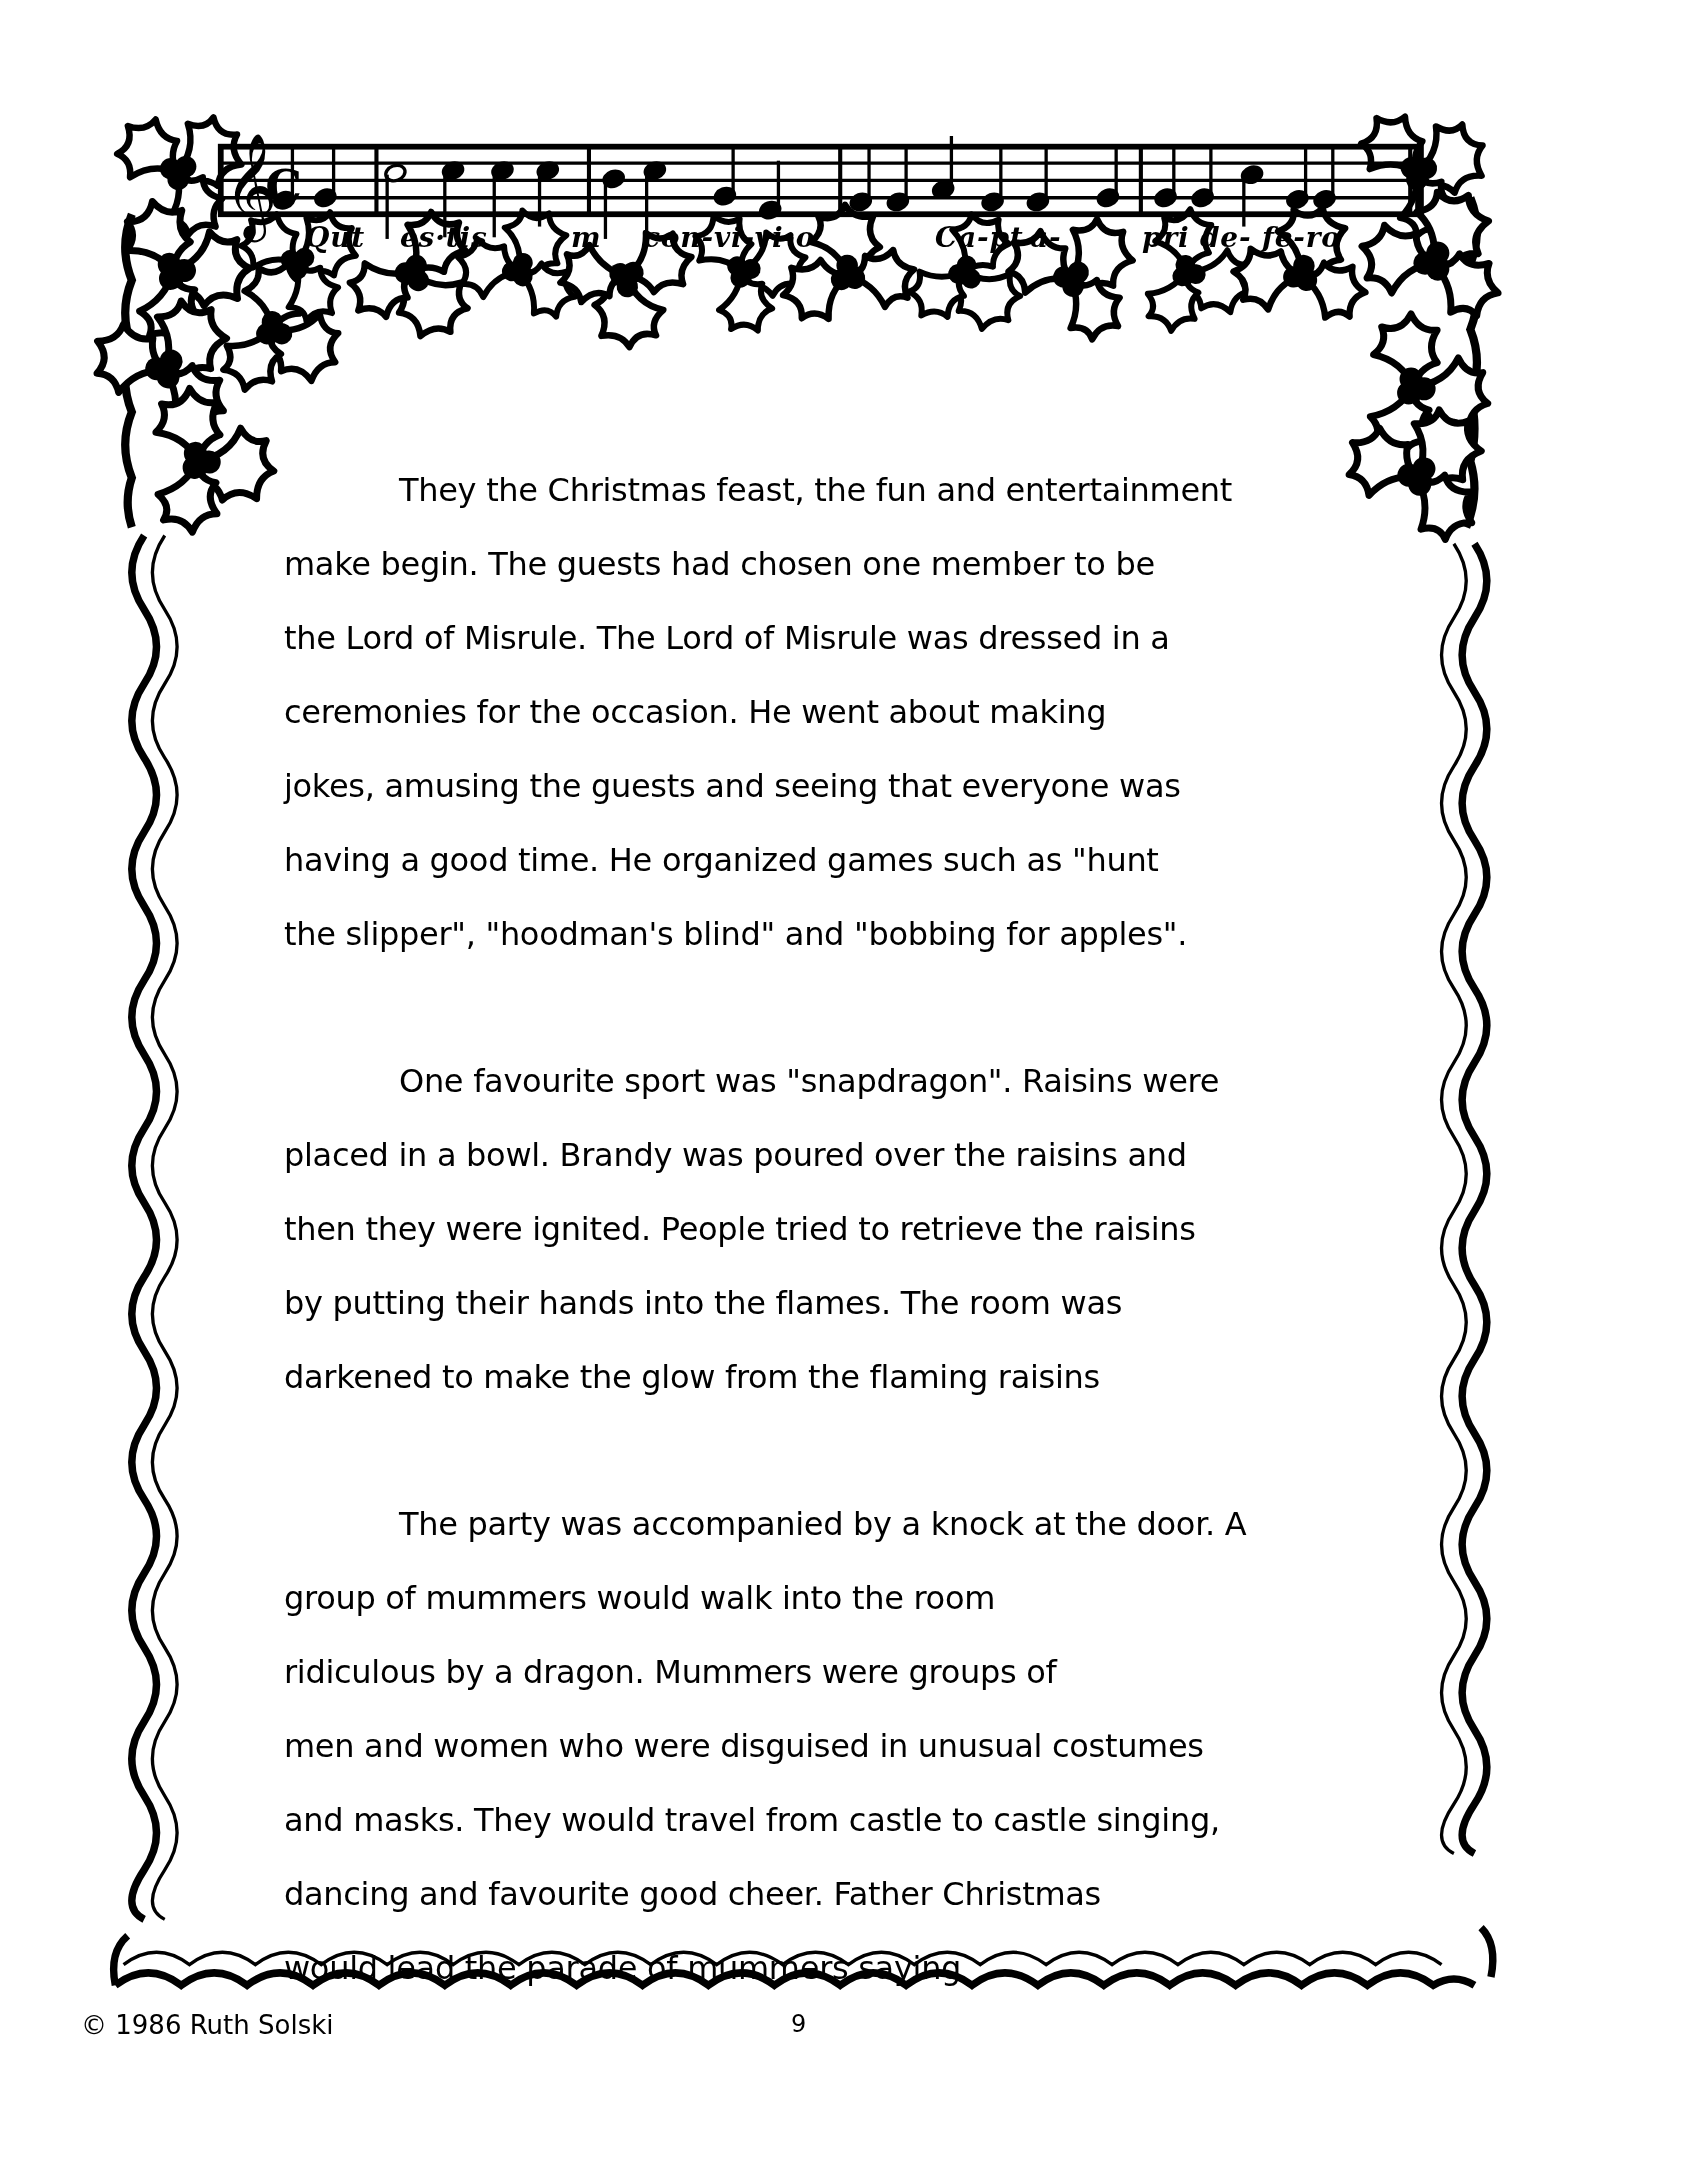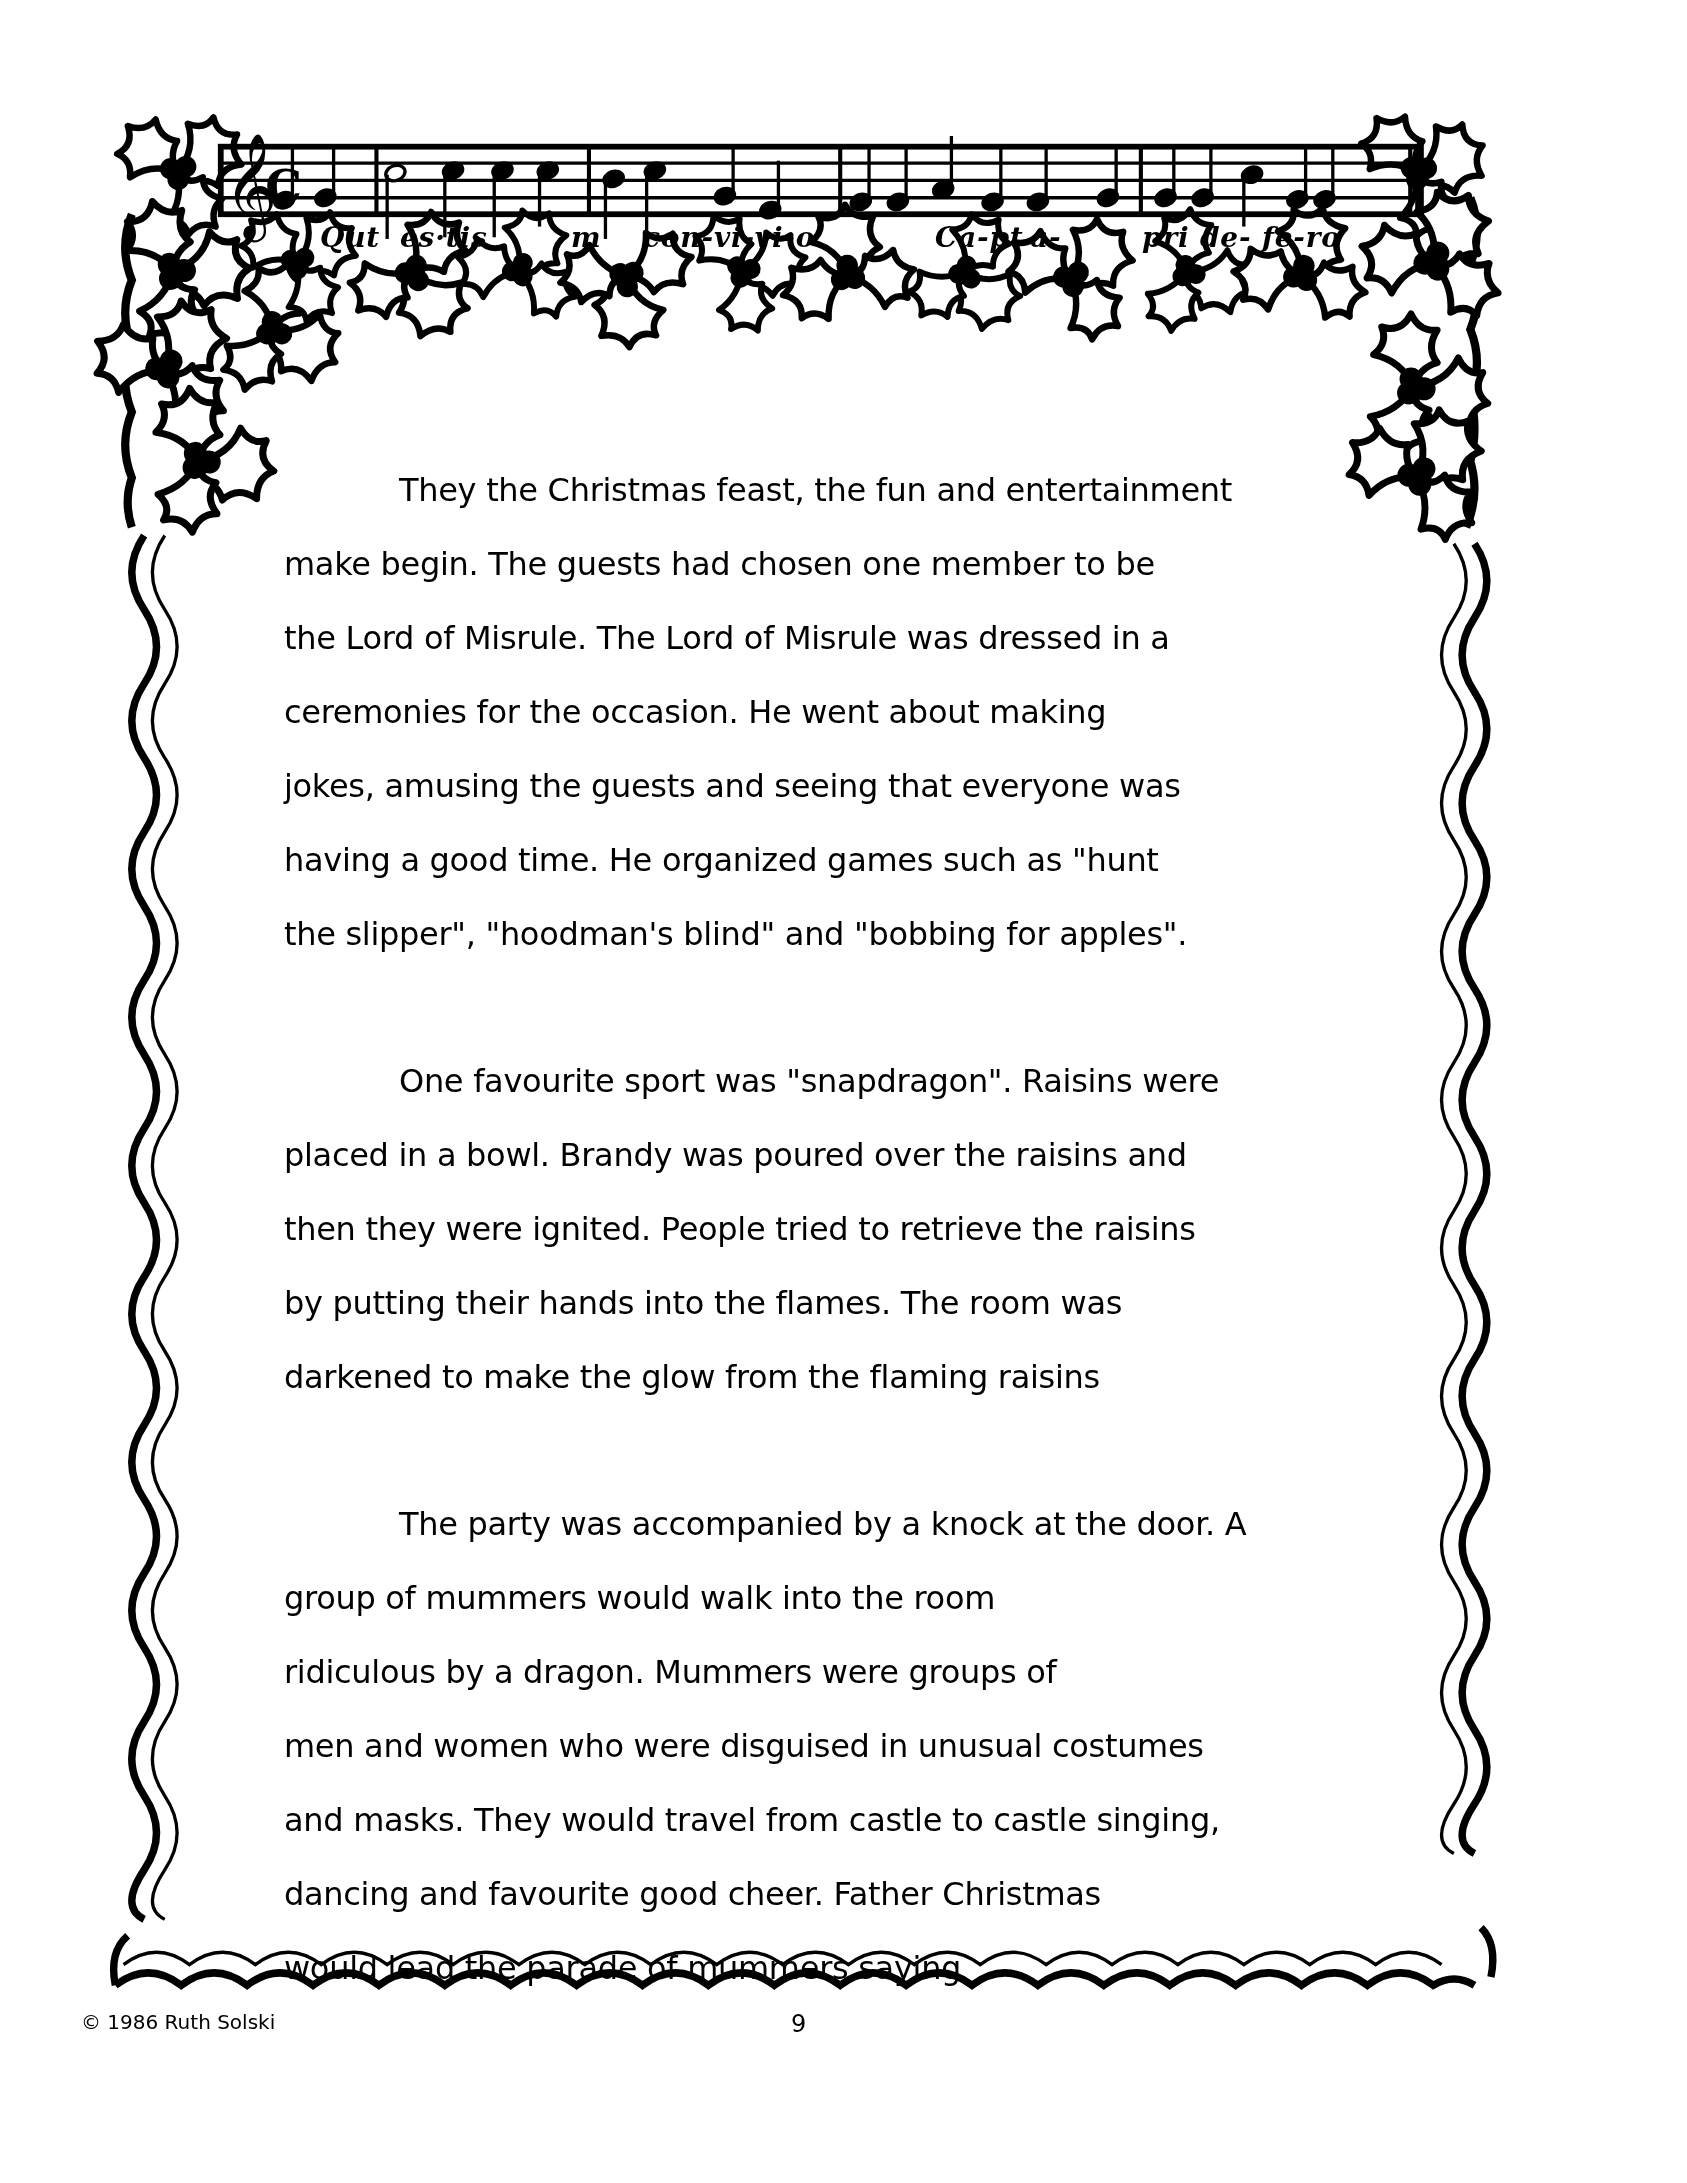--- a/index.html
+++ b/index.html
@@ -5,21 +5,21 @@
   html, body { margin: 0; padding: 0; background: #ffffff; }
   body { width: 1687px; height: 2183px; position: relative; overflow: hidden; font-family: "DejaVu Sans", sans-serif; color: #000; }
   .page { position: absolute; left: 0; top: 0; width: 1687px; height: 2183px; }
   .border-svg { position: absolute; left: 0; top: 0; width: 1687px; height: 2183px; }
   .lyrics { position: absolute; top: 221px; left: 0; width: 1687px; height: 41px; }
   .lyric { position: absolute; font-family: "DejaVu Serif", serif; font-weight: bold; font-style: italic; font-size: 28px; letter-spacing: 0.8px; white-space: nowrap; }
   .body-text { position: absolute; left: 284px; top: 435px; width: 1071px; font-family: "DejaVu Sans", sans-serif; font-size: 32px; line-height: 37px; letter-spacing: -0.3px; }
   .para { margin: 0 0 36px 0; white-space: pre-line; }
   .para .indent { display: inline-block; width: 115px; }
   .line { display: block; white-space: nowrap; }
-  .footer-left { position: absolute; left: 81px; top: 2010px; font-size: 20px; }
+  .footer-left { position: absolute; left: 81px; top: 2010px; font-size: 26px; }
   .footer-page { position: absolute; left: 791px; top: 2010px; font-size: 24px; }
 </style>
 </head>
 <body>
 
 <div class="page">
 
   <svg class="border-svg" viewBox="0 0 2048 2650" xmlns="http://www.w3.org/2000/svg">
     <defs>
       <g id="holly">
@@ -130,21 +130,21 @@
       <ellipse cx="1520" cy="212" rx="12" ry="9" transform="rotate(-20 1520 212)"></ellipse>
         <line x1="1510" y1="214" x2="1510" y2="275"></line>
       <ellipse cx="1575" cy="242" rx="12" ry="9" transform="rotate(-20 1575 242)"></ellipse>
         <line x1="1585" y1="239" x2="1585" y2="177"></line>
       <ellipse cx="1608" cy="242" rx="12" ry="9" transform="rotate(-20 1608 242)"></ellipse>
         <line x1="1618" y1="239" x2="1618" y2="177"></line>
     </g>
   </svg>
 
   <div class="lyrics">
-    <span class="lyric" style="left:320px">Qut</span>
+    <span class="lyric" style="left:305px">Qut</span>
     <span class="lyric" style="left:400px">es·tis</span>
     <span class="lyric" style="left:571px">m</span>
     <span class="lyric" style="left:643px">con-vi-vi-o</span>
     <span class="lyric" style="left:935px">Ca-pt</span>
     <span class="lyric" style="left:1030px">a-</span>
     <span class="lyric" style="left:1142px">pri de- fe-ro</span>
   </div>
 
   <div class="body-text">
 

